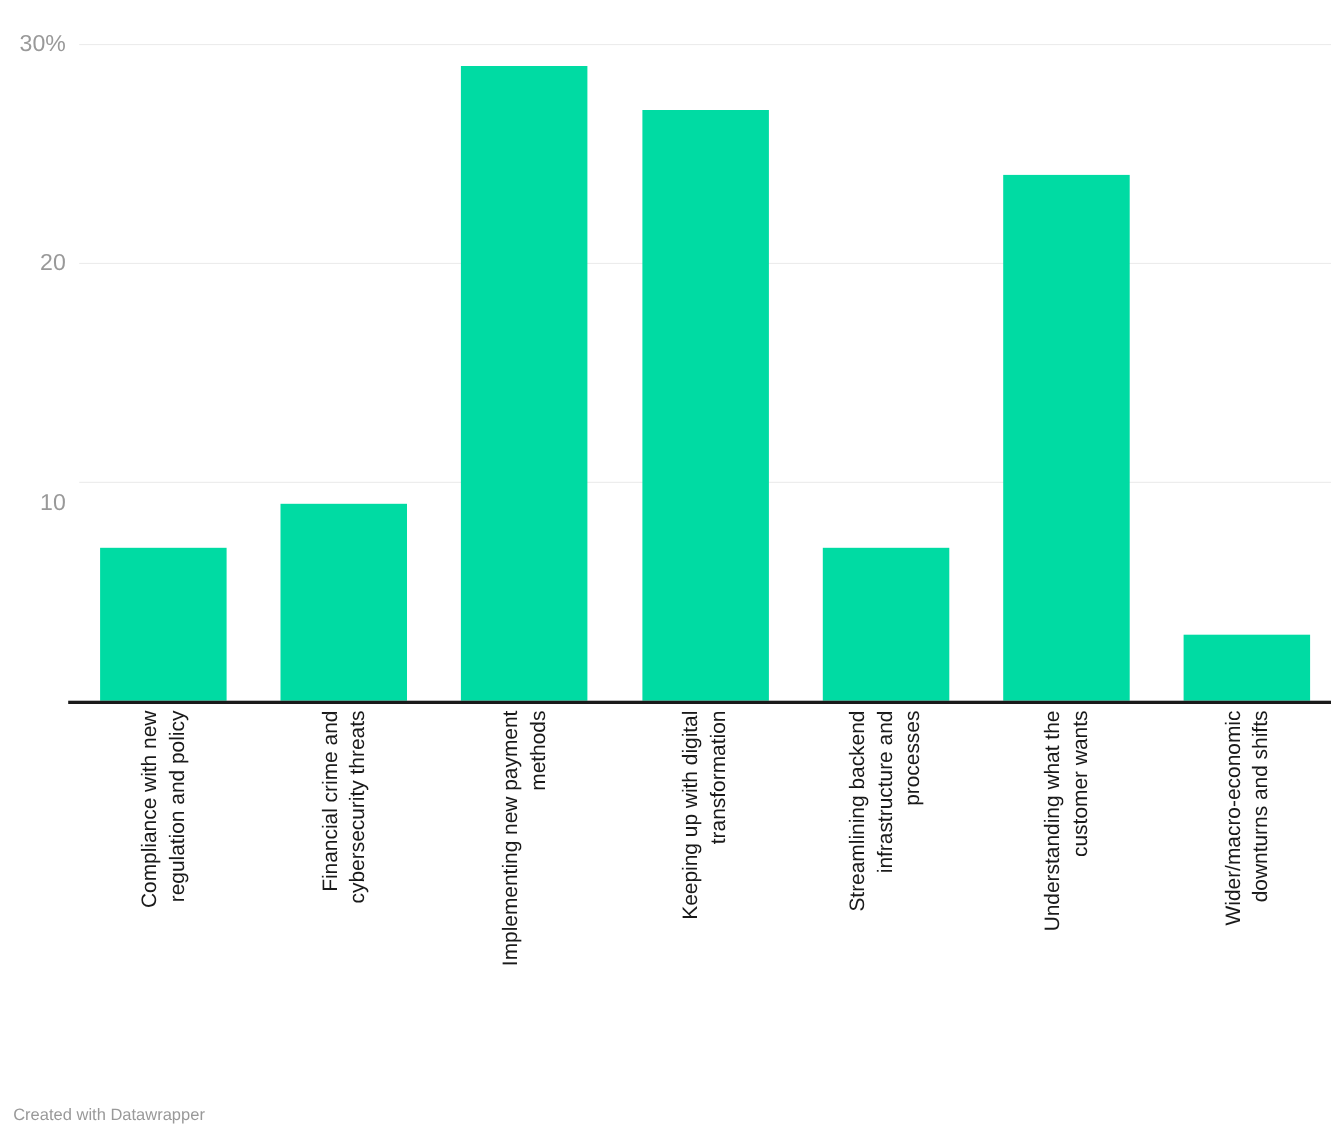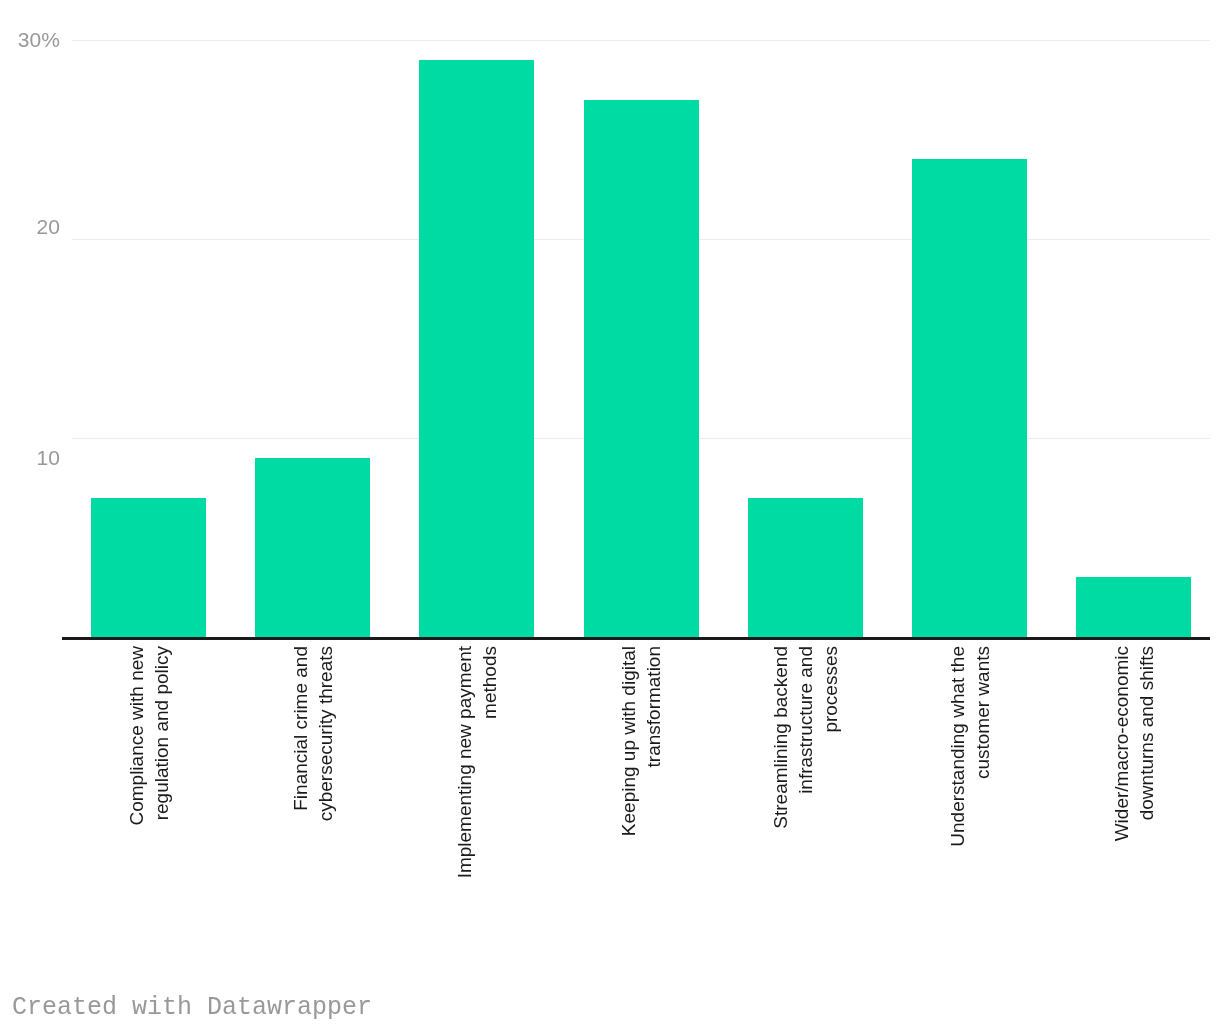--- a/index.html
+++ b/index.html
@@ -95,38 +95,38 @@
     text-align: right;
     font-family: "Liberation Sans", sans-serif;
   }
   .xlabel .ln { display: block; }
 
   
   .footer {
     position: absolute;
     left: 12px;
     bottom: 14px;
-    font-size: 25px;
+    font-size: 15px;
     color: #999999;
-    font-family: Liberation Mono, monospace;
+    font-family: Liberation Sans, sans-serif;
     text-align: right;
   }
 </style>
 </head>
 <body>
 
 <div id="chart-root">
 
   <div class="plot">
 
     <div class="gridline" style="top:40px"></div>
     <div class="ytick-label" style="top:29px">30%</div>
 
     <div class="gridline" style="top:239px"></div>
-    <div class="ytick-label" style="top:216px">20</div>
+    <div class="ytick-label" style="top:228px">20</div>
 
     <div class="gridline" style="top:438px"></div>
     <div class="ytick-label" style="top:447px">10</div>
 
     <div class="bar" style="left: 91px; width: 115px; height: 139.3px; top: 497.7px; background: rgb(0, 219, 163);"></div>
     <div class="bar" style="left: 255.2px; width: 115px; height: 179.1px; top: 457.9px; background: rgb(0, 219, 163);"></div>
     <div class="bar" style="left: 419.4px; width: 115px; height: 577.1px; top: 59.9px; background: rgb(0, 219, 163);"></div>
     <div class="bar" style="left: 583.6px; width: 115px; height: 537.3px; top: 99.7px; background: rgb(0, 219, 163);"></div>
     <div class="bar" style="left: 747.8px; width: 115px; height: 139.3px; top: 497.7px; background: rgb(0, 219, 163);"></div>
     <div class="bar" style="left: 912px; width: 115px; height: 477.6px; top: 159.4px; background: rgb(0, 219, 163);"></div>

